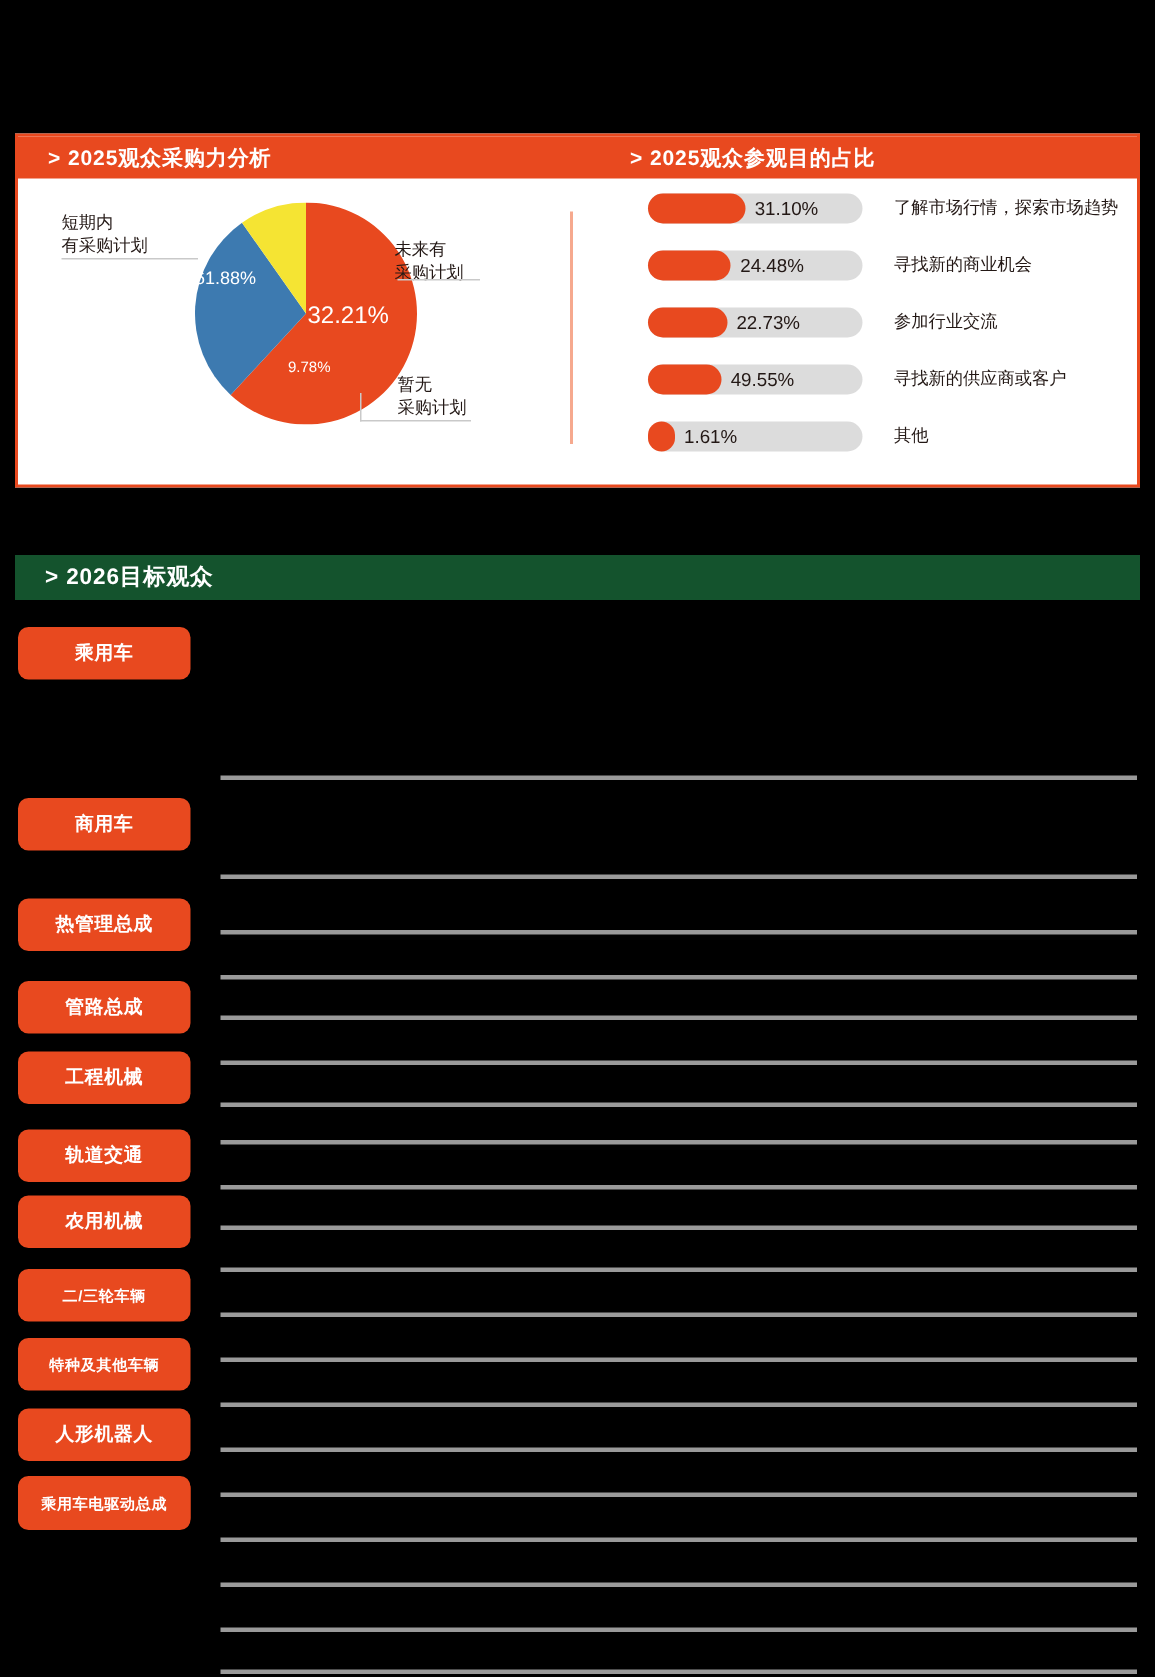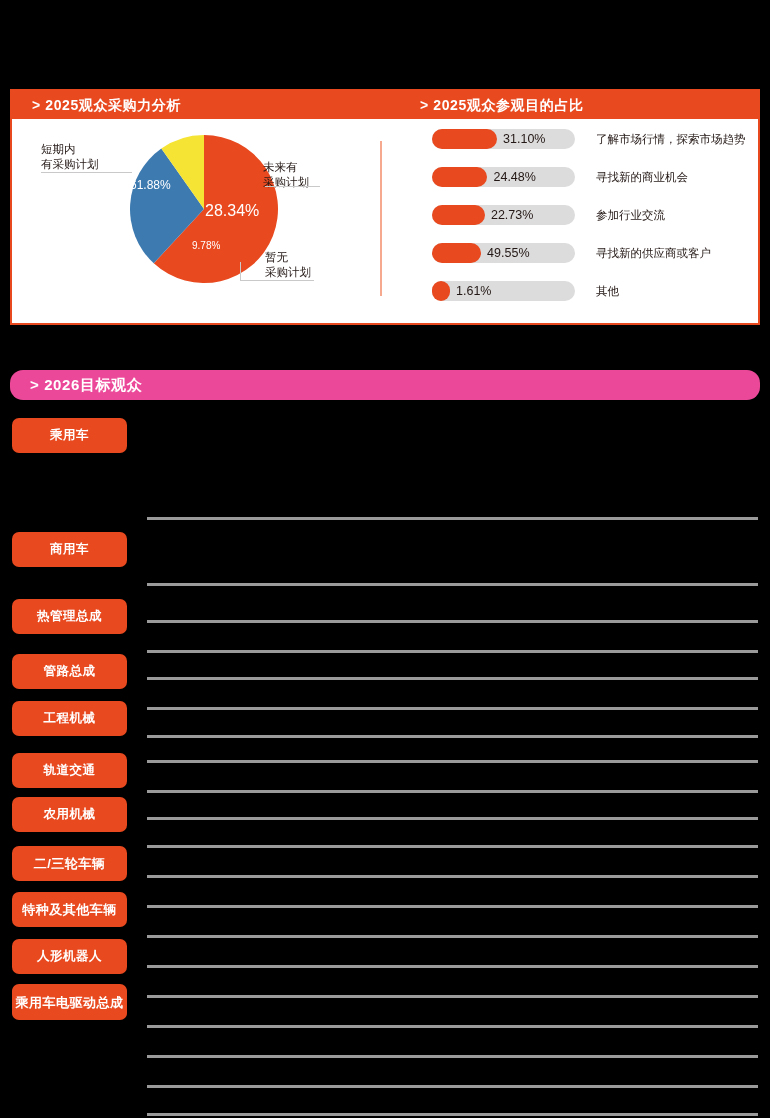--- a/index.html
+++ b/index.html
@@ -97,32 +97,32 @@
     font-size: 12.5px; color: #231815;
   }
   .bar-desc {
     position: absolute; left: 190px; top: 0; height: 20px; line-height: 20px;
     font-size: 11.5px; color: #231815; white-space: nowrap;
   }
 
   
   .section2-bar {
     position: absolute; left: 10px; top: 370px; width: 750px; height: 30px;
-    background: #ec4899; border-radius: 13px; padding-left: 20px;
+    background: #14532d; border-radius: 0; padding-left: 20px;
   }
   .section2-bar .bar-title { left: 20px; height: 30px; line-height: 30px; font-size: 15px; }
 
   .tag {
     position: absolute; left: 12px; width: 115px; height: 35px;
     background: #E8491F; border-radius: 7px;
     color: #ffffff; font-size: 12.5px; font-weight: bold;
     display: flex; align-items: center; justify-content: center;
     letter-spacing: .5px; white-space: nowrap;
   }
-  .tag.wide { font-size: 13px; }
+  .tag.wide { font-size: 10px; }
 
   .row-line {
     position: absolute; left: 147px; width: 611px; height: 3px;
     background: #9a9a9a;
   }
 </style>
 </head>
 <body>
 
 <div id="root">
@@ -181,21 +181,21 @@
             <div class="bar-track"></div>
             <div class="bar-fill" style="width: 18px;"></div>
             <div class="bar-value" style="left: 50px;">1.61%</div>
             <div class="bar-desc">其他</div>
           </div>
         </div>
     </div>
   </div>
 
   <div class="pie-pct pct-1">61.88%</div>
-  <div class="pie-pct pct-2">28.34%</div>
+  <div class="pie-pct pct-2">32.21%</div>
   <div class="pie-pct pct-3">9.78%</div>
 
   <div class="pie-label pl-1">
     <div>短期内</div>
     <div>有采购计划</div>
   </div>
   <div class="pie-label pl-2">
     <div>未来有</div>
     <div>采购计划</div>
   </div>

